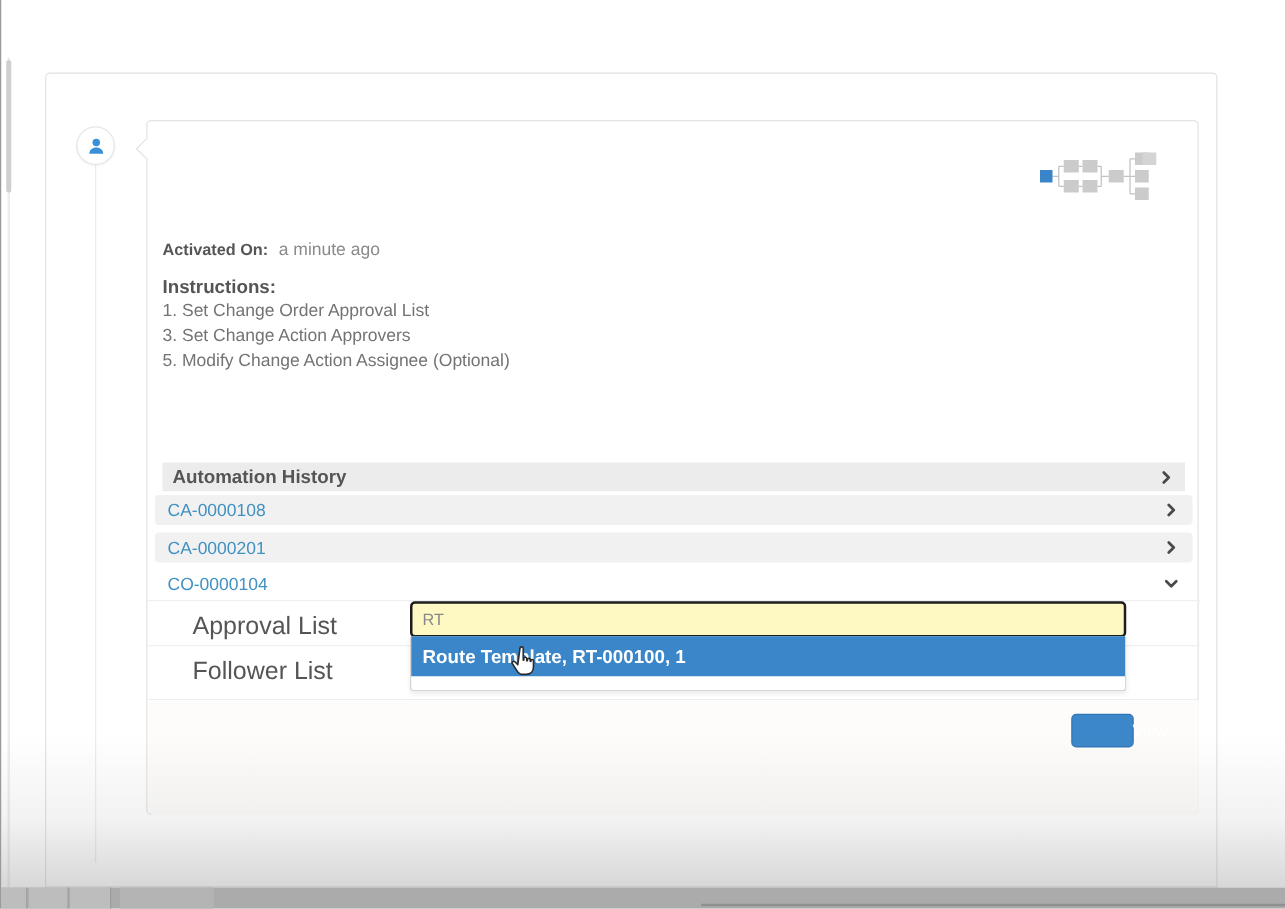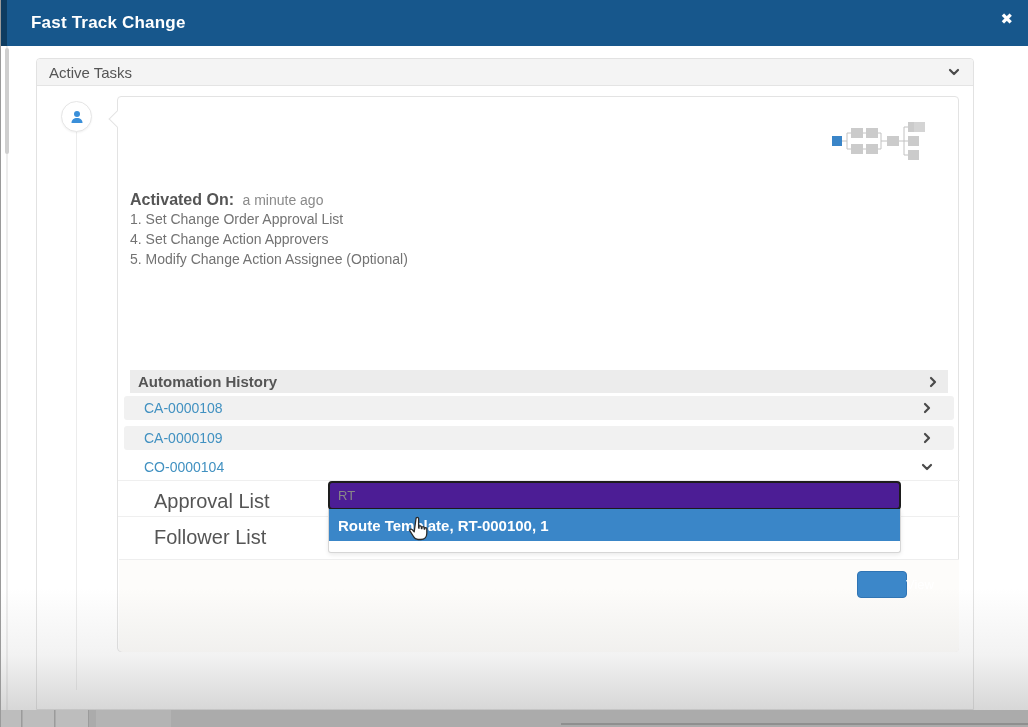--- a/index.html
+++ b/index.html
@@ -50,42 +50,42 @@
   .head-info { margin-left:12px; }
   .task-name-row { display:flex; align-items:center; gap:8px; }
   .task-name { font-size:17px; font-weight:700; color:#4a4a4a; }
   .history-ic { font-size:16px; font-weight:700; color:#555; cursor:pointer; transform:translateY(-1px); }
   .task-assignee { font-size:14px; color:#777; margin-top:2px; }
   .task-time { font-size:13px; color:#999; margin-top:3px; }
   .wf-icon { position:absolute; right:32px; top:24px; }
 
   .meta { position:absolute; left:12px; top:86px; width:700px; }
   .meta-line { margin-top:8px; }
-  .meta-label { font-size:16px; font-weight:700; color:#555; }
+  .meta-label { font-size:13px; font-weight:700; color:#555; }
   .meta-value { font-size:14px; color:#8a8a8a; margin-left:4px; }
   .instructions-label { font-size:15px; font-weight:700; color:#555; margin-top:12px; }
   .instr { font-size:14px; color:#737373; line-height:20px; }
 
   .ah-bar { position:absolute; left:12px; top:273px; width:818px; height:23px; background:#ececec;
     display:flex; align-items:center; justify-content:space-between; padding:0 8px; cursor:pointer;gap:32px; }
   .ah-title { font-size:15px; font-weight:700; color:#555; }
   .hist-row { position:absolute; left:6px; width:830px; height:24px; border-radius:3px;
-    display:flex; align-items:center; justify-content:space-between; padding:0 20px; cursor:pointer; }
+    display:flex; align-items:center; justify-content:space-between; padding:0 10px; cursor:pointer; }
   .hist-row.gray { background:#f1f1f1; }
   .row-link { font-size:14px; color:#4191c1; text-decoration:none; }
 
   
   .form-area { position:absolute; left:0; top:383px; width:842px; }
   .form-row { border-top:1px solid #efefef; display:flex; }
   .form-label { width:210px; padding:9px 0 0 36px; font-size:20px; color:#555; }
   .row-approval { height:36px; }
   .row-follower { height:43px; }
   .input-col { position:relative; width:573px; }
   .txt-input { width:573px; height:29px; border:2px solid #1d1d1d; border-radius:4px; font-size:13px;
-    color:#888; padding:0 8px; outline:none; font-family:inherit; background:#4c1d95; }
+    color:#888; padding:0 8px; outline:none; font-family:inherit; background:#fef9c3; }
   .dropdown { position:absolute; left:0; top:28px; width:573px; background:#fff; border:1px solid #d6d6d6;
     border-top:none; border-radius:0 0 3px 3px; box-shadow:0 2px 4px rgba(0,0,0,.08); z-index:5; }
   .dd-item { height:32px; background:#3a86c8; color:#fff; font-size:15px; font-weight:600;
     display:flex; align-items:center; padding:0 9px; cursor:pointer; }
   .dd-pad { height:11px; }
 
   .view-section { position:absolute; left:1px; top:462px; width:840px; height:93px;
     background:#fdfcfa; border-top:1px solid #eee; border-radius:0 0 4px 4px; }
   .view-btn { position:absolute; right:52px; top:11px; width:39px; height:27px; background:#3c87c9;
     border:1px solid #2f74b4; border-radius:4px; color:#fff; font-size:13px; font-family:inherit; cursor:pointer;padding-left:48px; }
@@ -103,35 +103,25 @@
   .seg2 { left:22px; width:32px; border-right:1px solid #9b9b9b; }
   .seg3 { left:55px; width:33px; border-right:1px solid #9b9b9b; }
   .seg4 { left:95px; width:75px; background:#b4b4b4; }
   .strip-dash { position:absolute; top:13px; left:560px; width:470px; height:2px; background:#8f8f8f; }
 </style>
 </head>
 <body>
 
 <div class="stage">
 
-  <div class="modal-header">
-    <span class="modal-title">Fast Track Change</span>
-    <span class="close-x">✖</span>
-  </div>
 
   <div class="v-scroll-track"></div>
   <div class="v-scroll-thumb"></div>
 
   <div class="panel">
-    <div class="panel-header">
-      <span class="panel-title">Active Tasks</span>
-      <svg class="chev" viewBox="0 0 14 14">
-        <polyline points="3,5 7,9 11,5" fill="none" stroke="#4a4a4a" stroke-width="2.2" stroke-linecap="round" stroke-linejoin="round"></polyline>
-      </svg>
-    </div>
 
     <div class="timeline-dot">
       <svg width="16" height="16" viewBox="0 0 16 16">
         <circle cx="8" cy="5" r="3" fill="#3a8fd9"></circle>
         <path d="M2.5 14 c0-3.2 2.4-5 5.5-5 s5.5 1.8 5.5 5 z" fill="#3a8fd9"></path>
       </svg>
     </div>
     <div class="timeline-line"></div>
 
     <div class="task-card">
@@ -152,41 +142,42 @@
         <rect x="84" y="1" width="11" height="10" fill="#d4d4d4"></rect>
         <rect x="78" y="15" width="11" height="10" fill="#cbcbcb"></rect>
         <rect x="78" y="29" width="11" height="10" fill="#cbcbcb"></rect>
       </svg>
 
       <div class="meta">
         <div class="meta-line">
           <span class="meta-label">Activated On:</span>
           <span class="meta-value">a minute ago</span>
         </div>
+        <div class="instructions-label">Instructions:</div>
         <div class="instr">1. Set Change Order Approval List</div>
-        <div class="instr">4. Set Change Action Approvers</div>
+        <div class="instr">3. Set Change Action Approvers</div>
         <div class="instr">5. Modify Change Action Assignee (Optional)</div>
       </div>
 
       <div class="ah-bar">
         <span class="ah-title">Automation History</span>
         <svg class="chev" viewBox="0 0 14 14">
           <polyline points="5,3 9,7 5,11" fill="none" stroke="#4a4a4a" stroke-width="2.2" stroke-linecap="round" stroke-linejoin="round"></polyline>
         </svg>
       </div>
 
       <div class="hist-row gray" style="top:299px">
         <a class="row-link" href="#">CA-0000108</a>
         <svg class="chev" viewBox="0 0 14 14">
           <polyline points="5,3 9,7 5,11" fill="none" stroke="#4a4a4a" stroke-width="2.2" stroke-linecap="round" stroke-linejoin="round"></polyline>
         </svg>
       </div>
 
       <div class="hist-row gray" style="top:329px">
-        <a class="row-link" href="#">CA-0000109</a>
+        <a class="row-link" href="#">CA-0000201</a>
         <svg class="chev" viewBox="0 0 14 14">
           <polyline points="5,3 9,7 5,11" fill="none" stroke="#4a4a4a" stroke-width="2.2" stroke-linecap="round" stroke-linejoin="round"></polyline>
         </svg>
       </div>
 
       <div class="hist-row" style="top:358px">
         <a class="row-link" href="#">CO-0000104</a>
         <svg class="chev" viewBox="0 0 14 14">
           <polyline points="3,5 7,9 11,5" fill="none" stroke="#4a4a4a" stroke-width="2.2" stroke-linecap="round" stroke-linejoin="round"></polyline>
         </svg>

